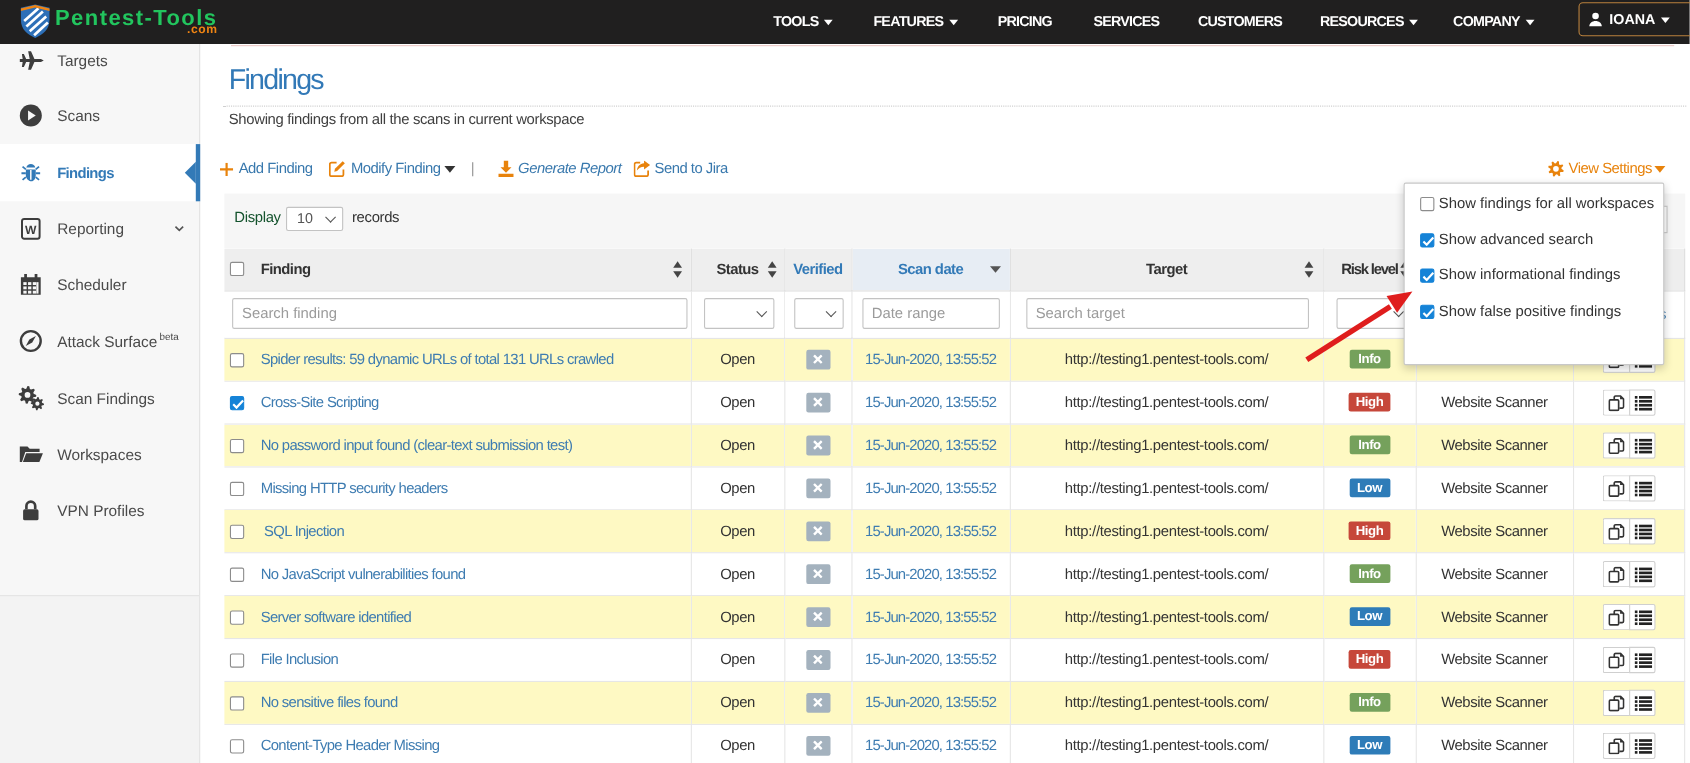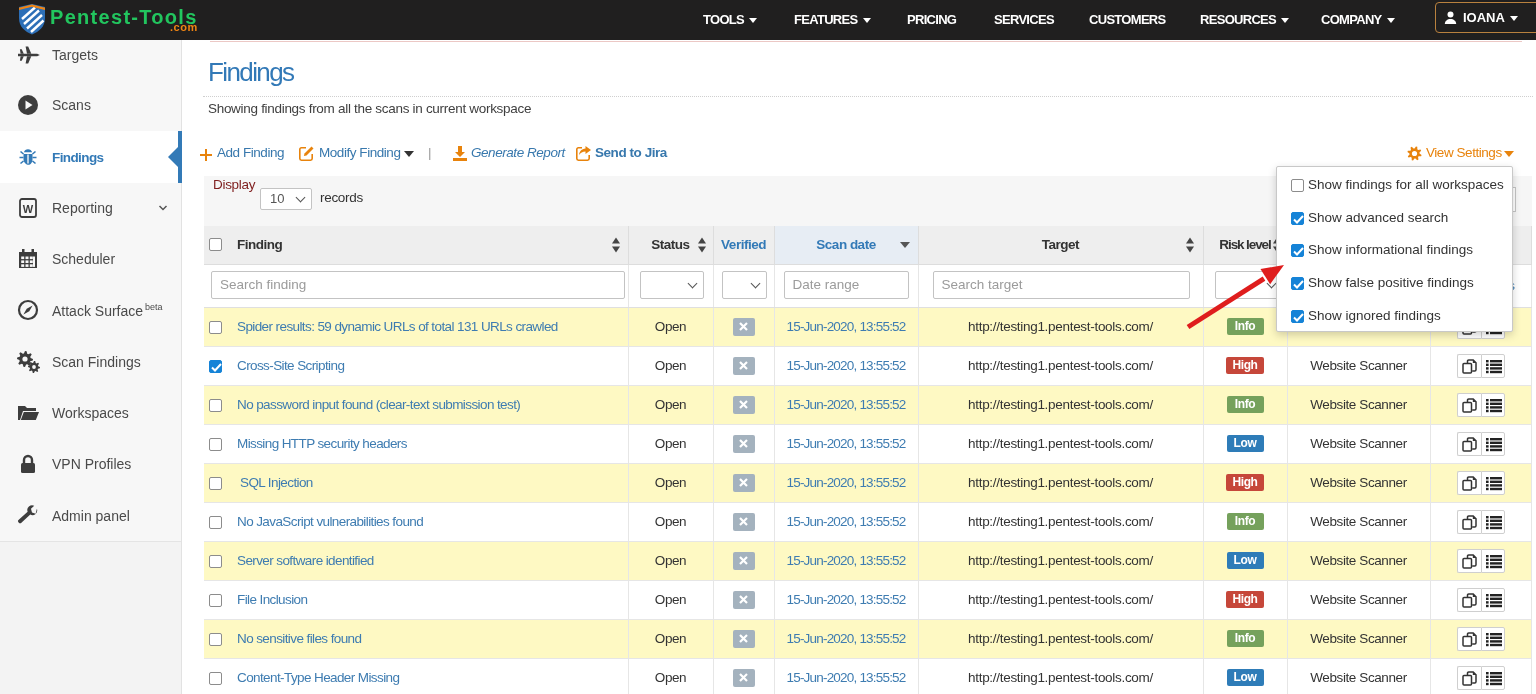--- a/index.html
+++ b/index.html
@@ -31,21 +31,21 @@
 #titlerule { position:absolute; left:203px; top:96px; width:1330px; border-top:1px dotted #cfcfcf; }
 #subtitle { position:absolute; left:208px; top:101px; font-size:13.5px; letter-spacing:-0.3px; color:#404040; }
 
 .tb { position:absolute; top:145px; font-size:13.5px; letter-spacing:-0.45px; color:#3878ad; white-space:nowrap; }
 .tb.orange { color:#e8830c; }
 .tbicon { position:absolute; top:146px; }
 
 
 #wrap { position:absolute; left:204px; top:176px; width:1328px; height:518px; }
 #band { position:absolute; left:0; top:0; width:1328px; height:50px; background:#f6f6f6; }
-#band .dlbl { position:absolute; left:9px; top:1px; font-size:13.5px; letter-spacing:-0.3px; color:#7f1d1d;text-align:center; }
+#band .dlbl { position:absolute; left:9px; top:14px; font-size:13.5px; letter-spacing:-0.3px; color:#14532d;text-align:center; }
 #dsel { position:absolute; left:56px; top:12px; width:52px; height:22px; background:#fff; border:1px solid #c3c3c3; border-radius:2px; font-size:13px; color:#555; line-height:20px; padding-left:9px; }
 #dsel .selcaret { right:7px; }
 #band .rlbl { position:absolute; left:116px; top:14px; font-size:13.5px; letter-spacing:-0.3px; color:#333; }
 
 table#dt { position:absolute; left:0; top:50px; width:1327px; border-collapse:collapse; table-layout:fixed; }
 #dt col.c1{width:424px}#dt col.c2{width:85px}#dt col.c3{width:61px}#dt col.c4{width:144px}#dt col.c5{width:285px}#dt col.c6{width:84px}#dt col.c7{width:143px}#dt col.c8{width:101px}
 #dt th { position:relative; height:38px; background:#eeeeee; border:1px solid #ddd; border-top:none; font-size:13.5px; letter-spacing:-0.5px; font-weight:bold; color:#333; text-align:center; padding:0; }
 #dt th.first { text-align:left; border-left:none; }
 #dt th.link { color:#337ab7; }
 #dt th.sorted { background:#e7edf4; }
@@ -194,26 +194,20 @@
         </svg></span>
       <span class="lbl">Workspaces</span>
     </div>
 <div class="sitem" style="top:404.0px">
       <span class="ico"><svg width="24" height="24" viewBox="0 0 24 24">
           <rect x="5" y="11" width="14" height="10" rx="1.5" fill="#3d3d3d"></rect>
           <path d="M8 11V8a4 4 0 018 0v3" fill="none" stroke="#3d3d3d" stroke-width="2.4"></path>
         </svg></span>
       <span class="lbl">VPN Profiles</span>
     </div>
-<div class="sitem" style="top:455.5px">
-      <span class="ico"><svg width="24" height="24" viewBox="0 0 24 24">
-          <path fill="#3d3d3d" d="M20.5 4.2a4.8 4.8 0 01-6.3 6.3L6 18.7a2 2 0 11-2.8-2.8l8.2-8.2a4.8 4.8 0 016.3-6.3L14.6 4.5l1.2 3.7 3.7 1.2z" transform="rotate(3 12 12)"></path>
-        </svg></span>
-      <span class="lbl">Admin panel</span>
-    </div>
 </div>
 <div id="activebar"></div>
 <div id="activetri"></div>
 <div id="pinkline"></div>
 <h1 id="title">Findings</h1>
 <div id="titlerule"></div>
 <div id="subtitle">Showing findings from all the scans in current workspace</div>
 <span class="tbicon" style="left:200px;top:147px;"><svg width="12" height="12" viewBox="0 0 12 12">
       <path fill="#e8830c" d="M5 0h2v5h5v2H7v5H5V7H0V5h5z"></path>
     </svg></span>
@@ -227,21 +221,21 @@
 <span class="tb" style="left:428px;color:#999;">|</span>
 <span class="tbicon" style="left:453px;"><svg width="14" height="15" viewBox="0 0 14 15">
       <path fill="#e8830c" d="M5 0h4v6h3L7 11 2 6h3z"></path>
       <path fill="#e8830c" d="M0 12h14v3H0z"></path>
     </svg></span>
 <span class="tb" style="left:471px;font-style:italic;">Generate Report</span>
 <span class="tbicon" style="left:576px;"><svg width="15" height="15" viewBox="0 0 15 15">
       <path fill="none" stroke="#e8830c" stroke-width="1.6" d="M13.2 9v3.6a1.6 1.6 0 01-1.6 1.6H2.4A1.6 1.6 0 01.8 12.6V3.4a1.6 1.6 0 011.6-1.6H6"></path>
       <path fill="#e8830c" d="M9.5 0l5.5 4-5.5 4V5.6C6.5 5.6 4.6 6.8 3 9c.4-3.8 2.6-6.2 6.5-6.6z"></path>
     </svg></span>
-<span class="tb" style="left:595px;font-weight:bold;">Send to Jira</span>
+<span class="tb" style="left:595px;">Send to Jira</span>
 <span class="tbicon" style="left:1407px;"><svg width="15" height="15" viewBox="0 0 15 15">
       <polygon points="14.56,8.93 14.14,10.28 11.68,10.32 11.05,11.08 11.48,13.50 10.23,14.16 8.47,12.45 7.48,12.54 6.07,14.56 4.72,14.14 4.68,11.68 3.92,11.05 1.50,11.48 0.84,10.23 2.55,8.47 2.46,7.48 0.44,6.07 0.86,4.72 3.32,4.68 3.95,3.92 3.52,1.50 4.77,0.84 6.53,2.55 7.52,2.46 8.93,0.44 10.28,0.86 10.32,3.32 11.08,3.95 13.50,3.52 14.16,4.77 12.45,6.53 12.54,7.52" fill="#e8830c"></polygon>
       <circle cx="7.5" cy="7.5" r="2.6" fill="#fff"></circle>
     </svg></span>
 <span class="tb orange" style="left:1426px;">View Settings</span>
 <span class="abs" style="left:1504px;top:151px;width:0;height:0;border-left:5px solid transparent;border-right:5px solid transparent;border-top:6px solid #e8830c;"></span>
 <div id="searchsliver"></div>
 <div id="wrap">
 <div id="band">
       <span class="dlbl">Display</span>
@@ -615,24 +609,16 @@
       <span class="mlbl">Show informational findings</span>
     </div>
 <div class="mi" style="top:107.1px">
       <span class="cb on">
         <svg width="11" height="9" viewBox="0 0 11 9">
           <path fill="none" stroke="#fff" stroke-width="2" d="M1 4.5l3 3L10 1"></path>
         </svg>
       </span>
       <span class="mlbl">Show false positive findings</span>
     </div>
-<div class="mi" style="top:139.8px">
-      <span class="cb on">
-        <svg width="11" height="9" viewBox="0 0 11 9">
-          <path fill="none" stroke="#fff" stroke-width="2" d="M1 4.5l3 3L10 1"></path>
-        </svg>
-      </span>
-      <span class="mlbl">Show ignored findings</span>
-    </div>
 </div>
 <svg id="arrow" width="116" height="95" viewBox="0 0 116 95">
     <path d="M10 84 L86 35.6" stroke="#df1d1d" stroke-width="5" fill="none"></path>
     <path d="M106 22 L92.1 41.3 L82.5 26.1 Z" fill="#df1d1d"></path>
   </svg>
 </body></html>

